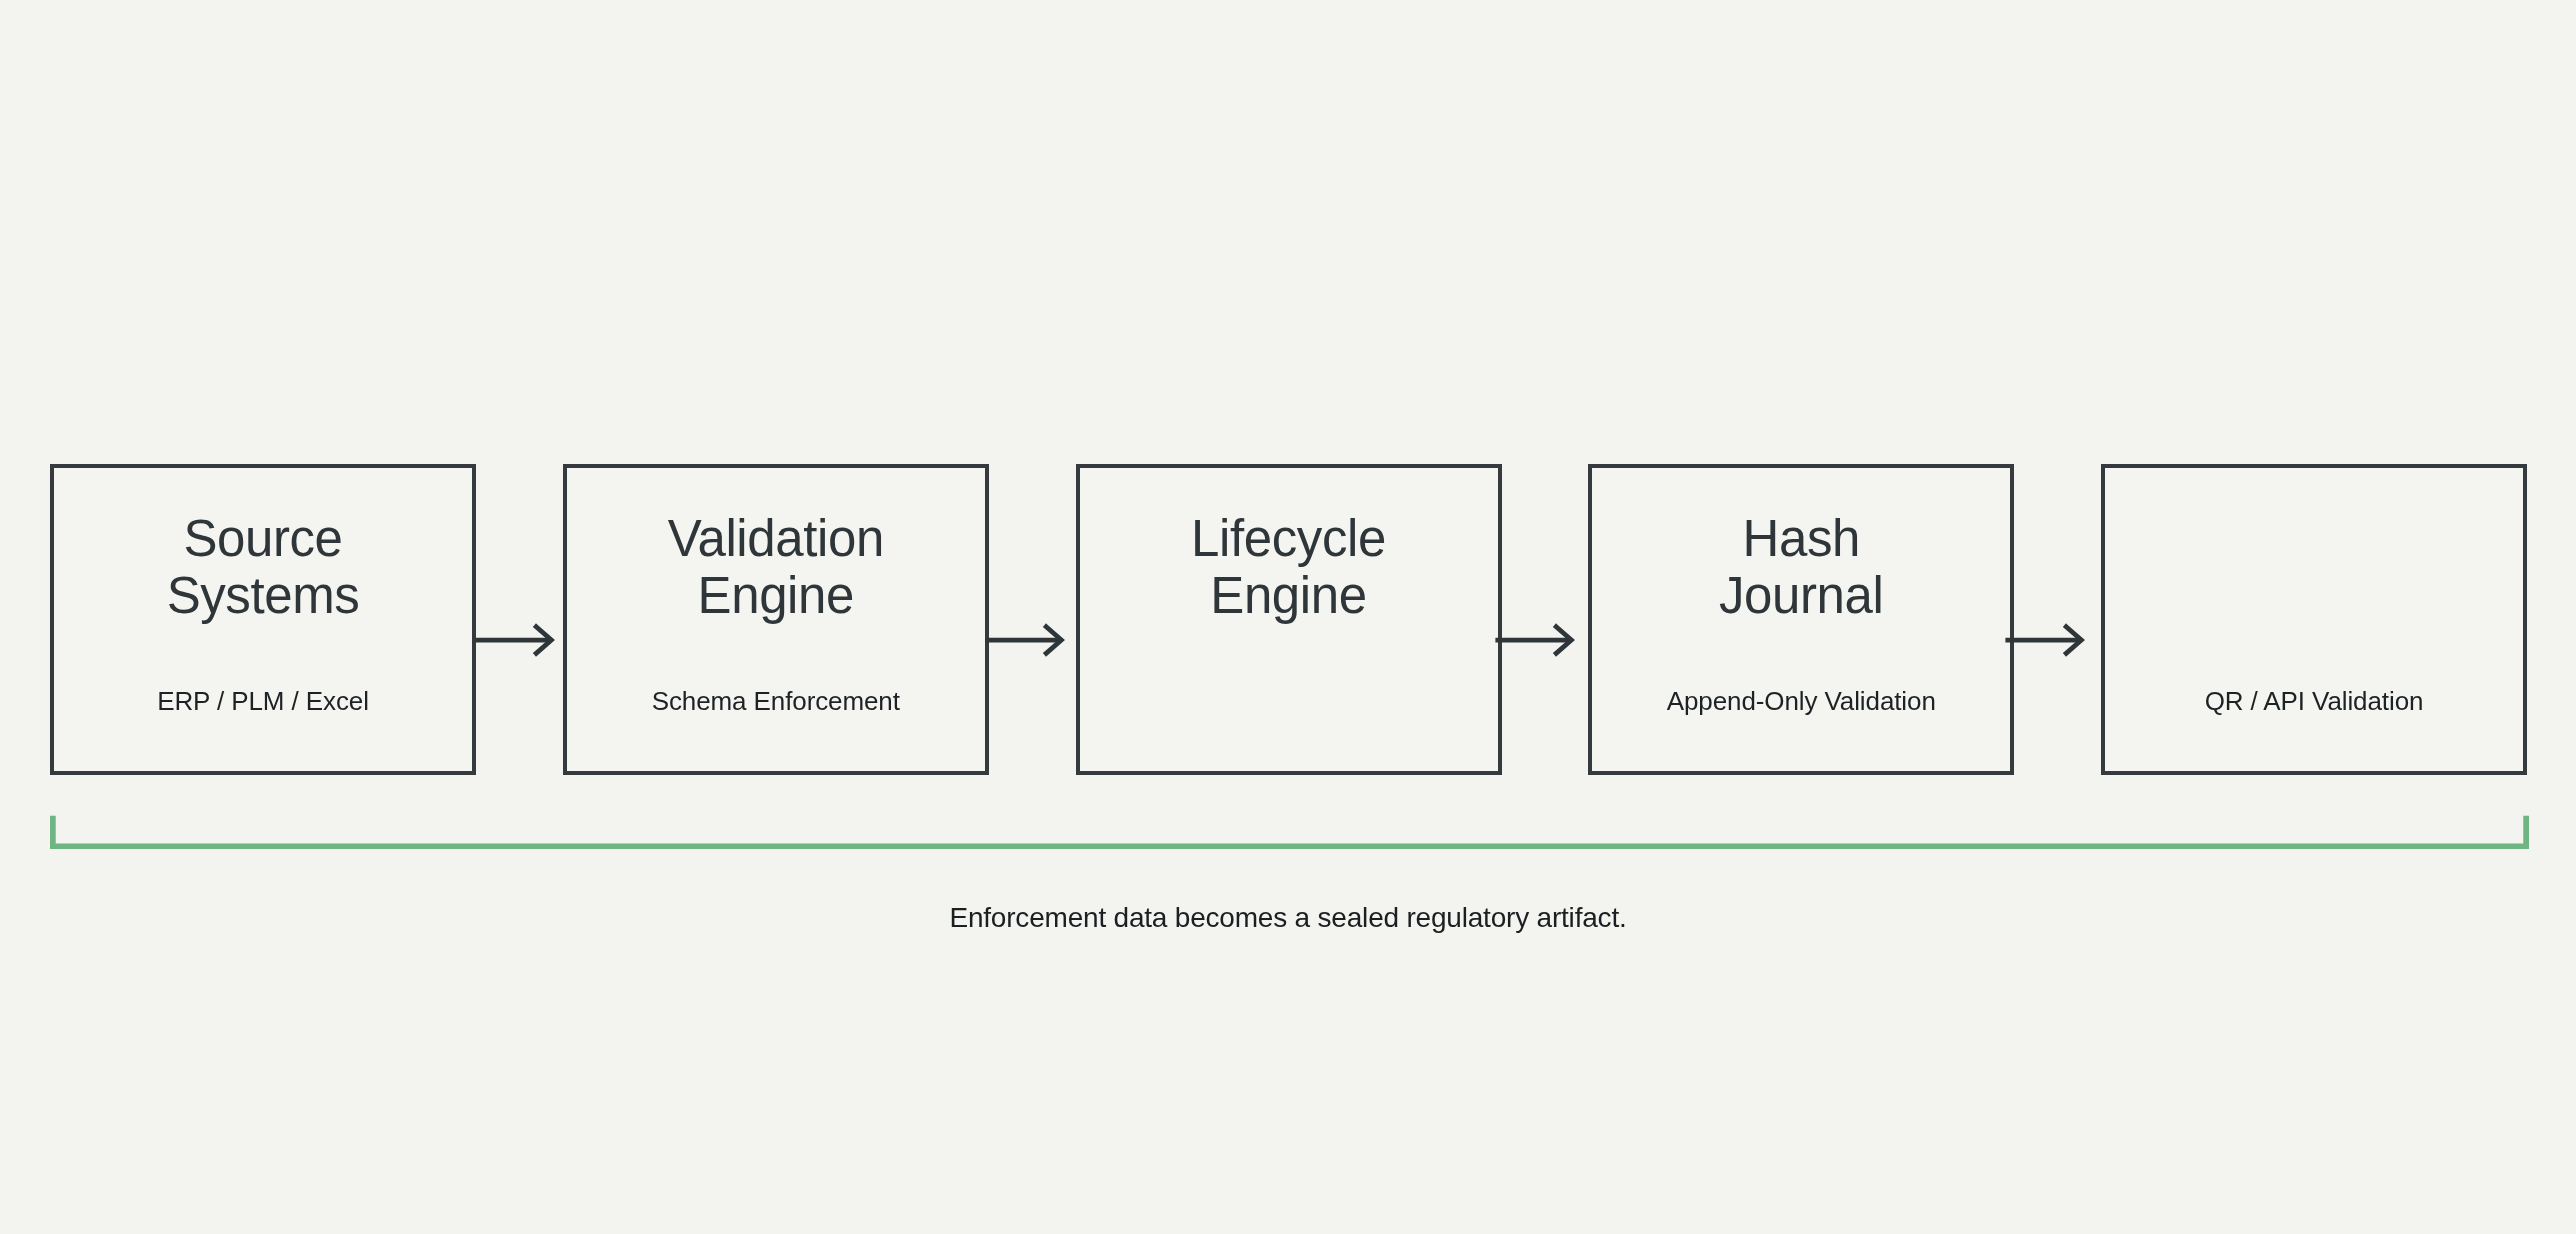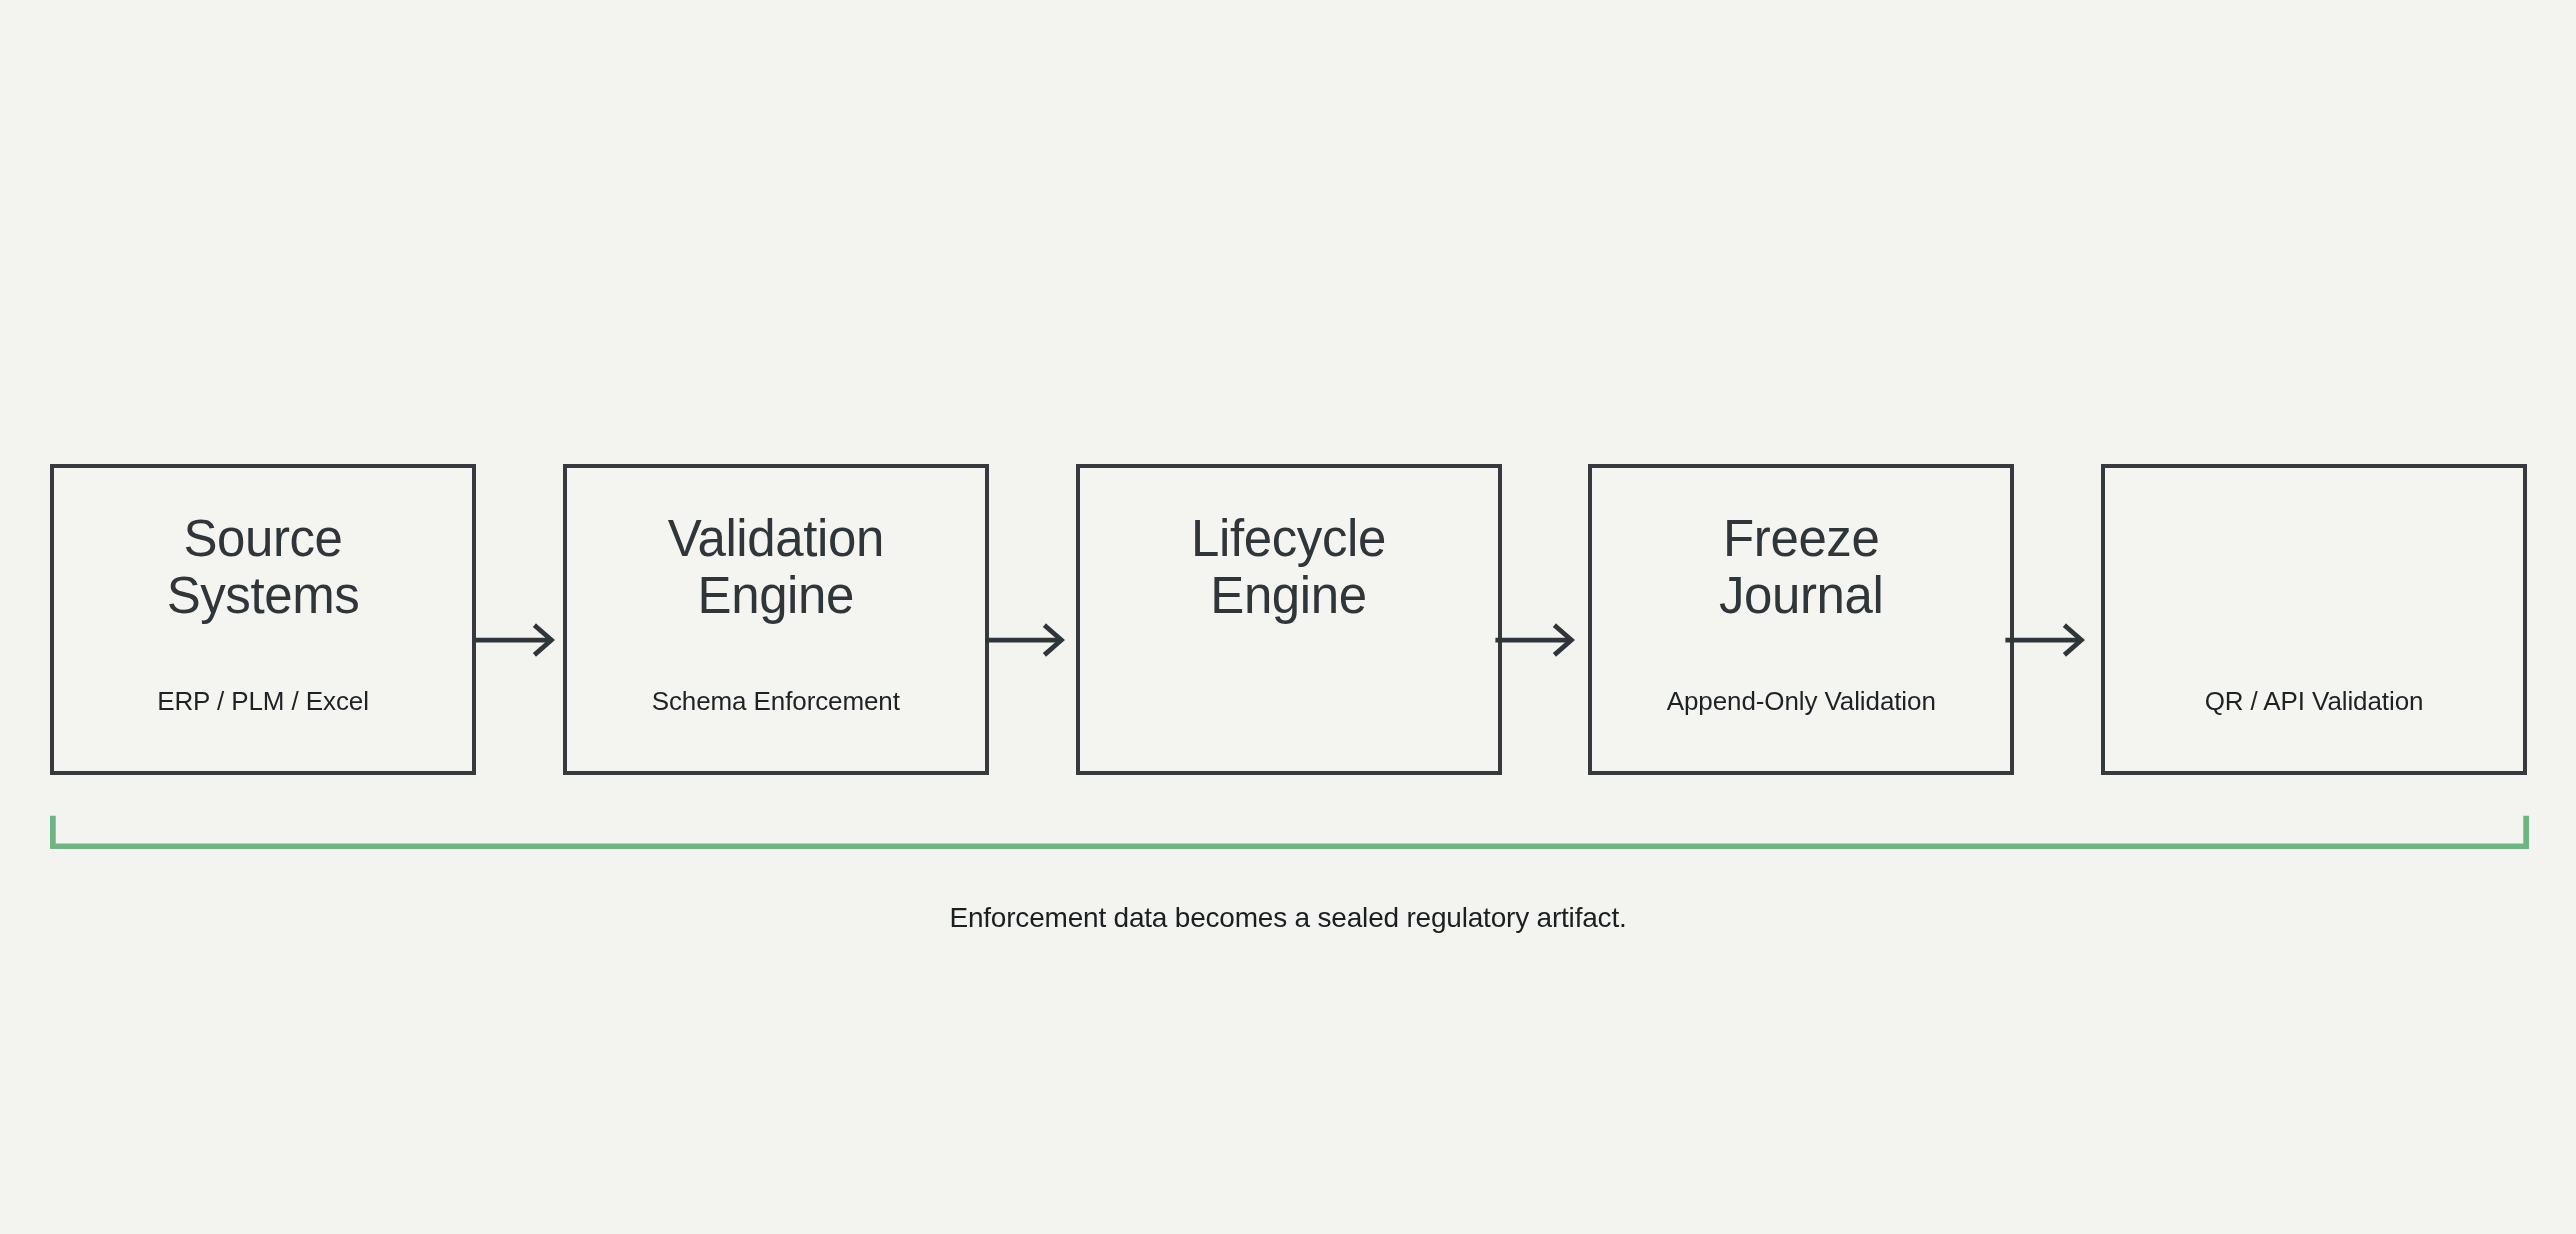--- a/index.html
+++ b/index.html
@@ -125,21 +125,21 @@
 Engine</div>
       <div class="node-sub">Schema Enforcement</div>
     </div>
 
     <div class="node">
       <div class="node-title">Lifecycle
 Engine</div>
     </div>
 
     <div class="node">
-      <div class="node-title">Freeze
+      <div class="node-title">Hash
 Journal</div>
       <div class="node-sub">Append-Only Validation</div>
     </div>
 
     <div class="node">
       <div class="node-sub">QR / API Validation</div>
     </div>
 
   </div>
 

